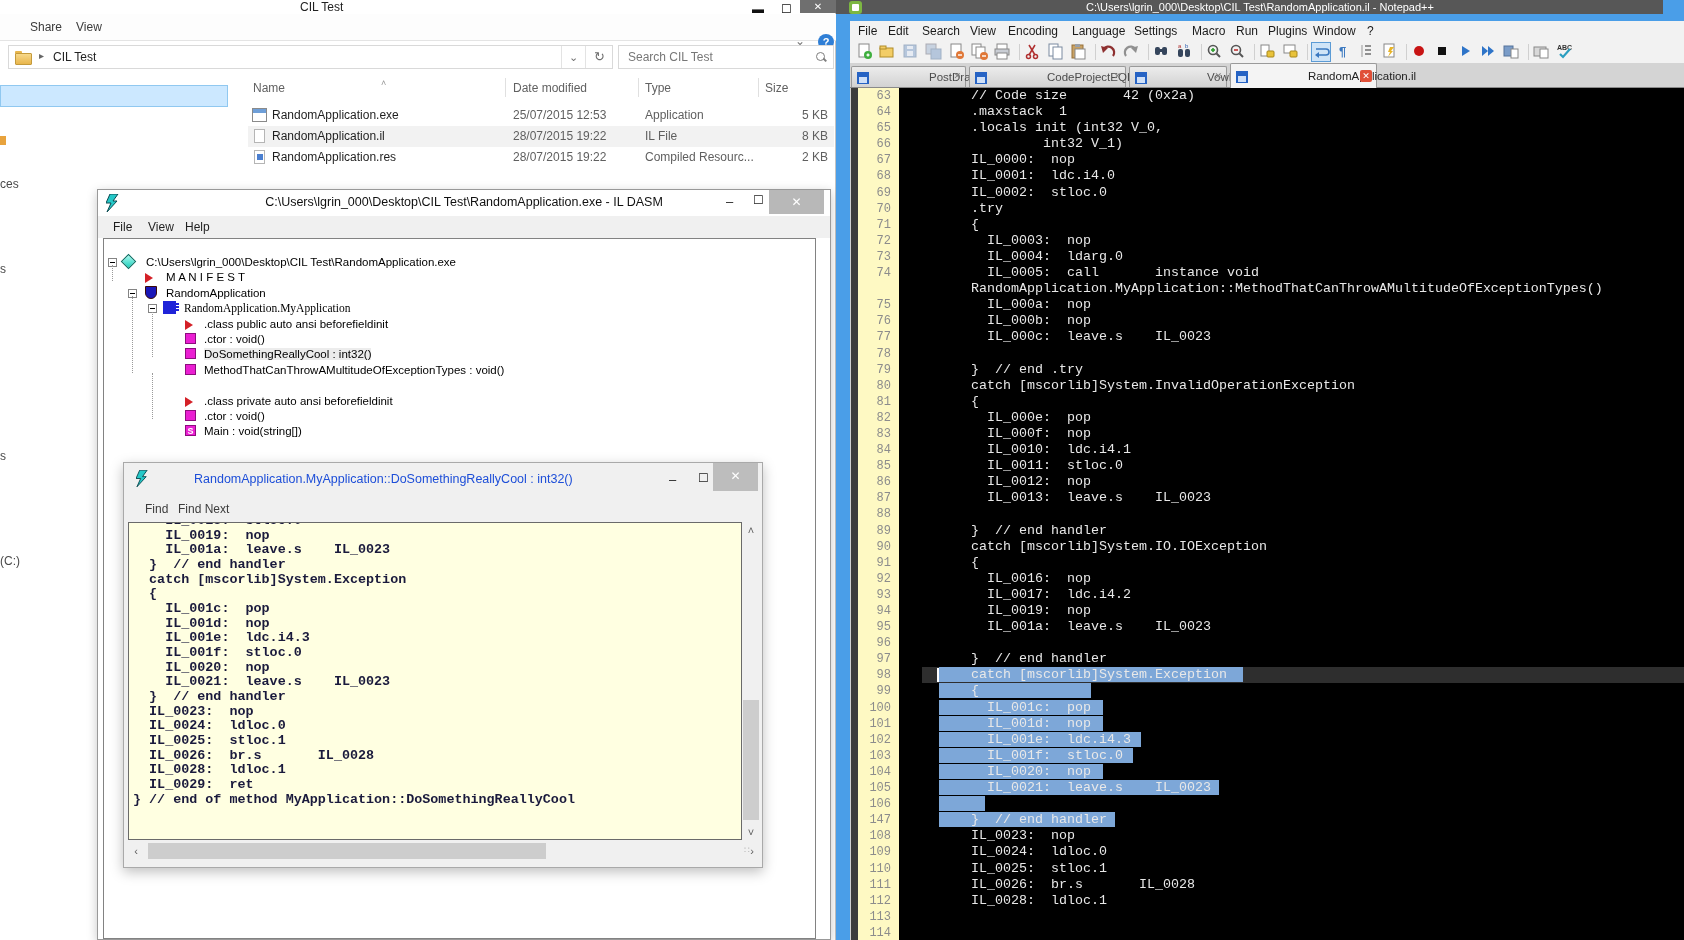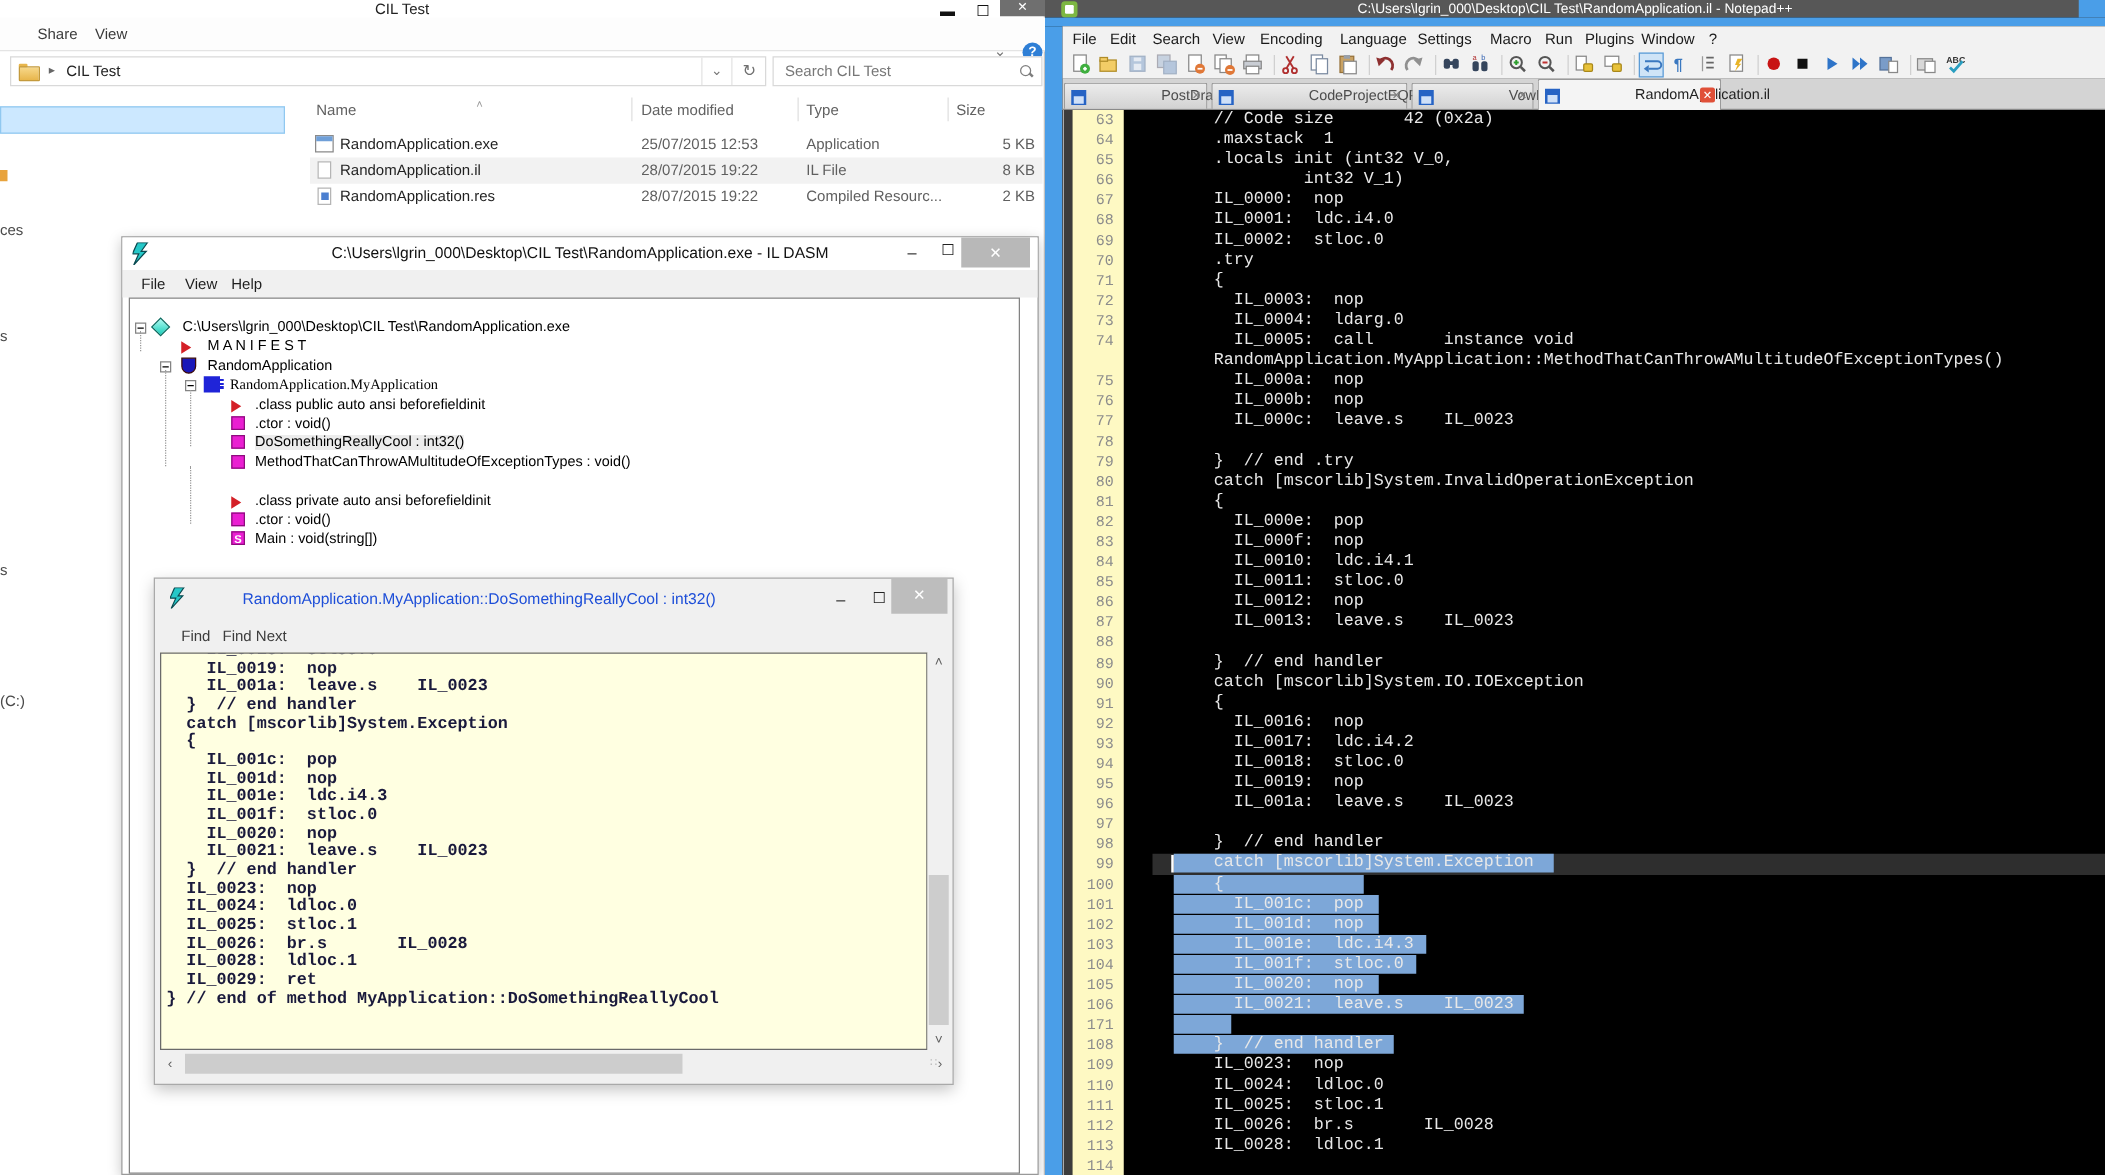--- a/index.html
+++ b/index.html
@@ -592,21 +592,21 @@
           <div class="gnum">97</div>
           <div class="gnum">98</div>
           <div class="gnum">99</div>
           <div class="gnum">100</div>
           <div class="gnum">101</div>
           <div class="gnum">102</div>
           <div class="gnum">103</div>
           <div class="gnum">104</div>
           <div class="gnum">105</div>
           <div class="gnum">106</div>
-          <div class="gnum">171</div>
+          <div class="gnum">147</div>
           <div class="gnum">108</div>
           <div class="gnum">109</div>
           <div class="gnum">110</div>
           <div class="gnum">111</div>
           <div class="gnum">112</div>
           <div class="gnum">113</div>
           <div class="gnum">114</div>
         </div>
       <div class="npp-code" id="nppcode">
           <div class="crow">
@@ -699,23 +699,20 @@
           <div class="crow">
             <pre>    {</pre>
           </div>
           <div class="crow">
             <pre>      IL_0016:  nop</pre>
           </div>
           <div class="crow">
             <pre>      IL_0017:  ldc.i4.2</pre>
           </div>
           <div class="crow">
-            <pre>      IL_0018:  stloc.0</pre>
-          </div>
-          <div class="crow">
             <pre>      IL_0019:  nop</pre>
           </div>
           <div class="crow">
             <pre>      IL_001a:  leave.s    IL_0023</pre>
           </div>
           <div class="crow">
             <pre></pre>
           </div>
           <div class="crow">
             <pre>    }  // end handler</pre>

